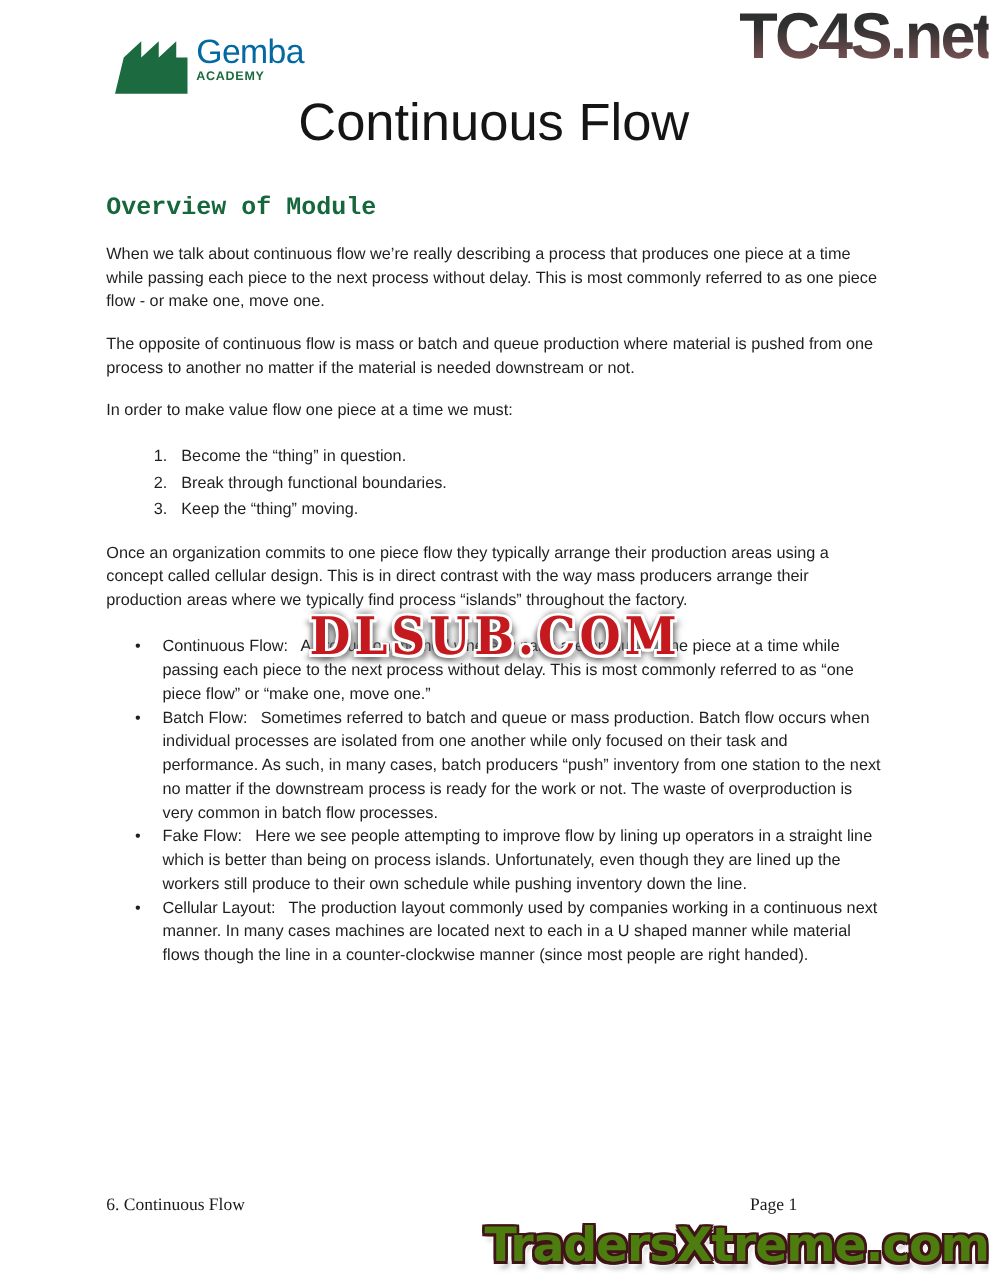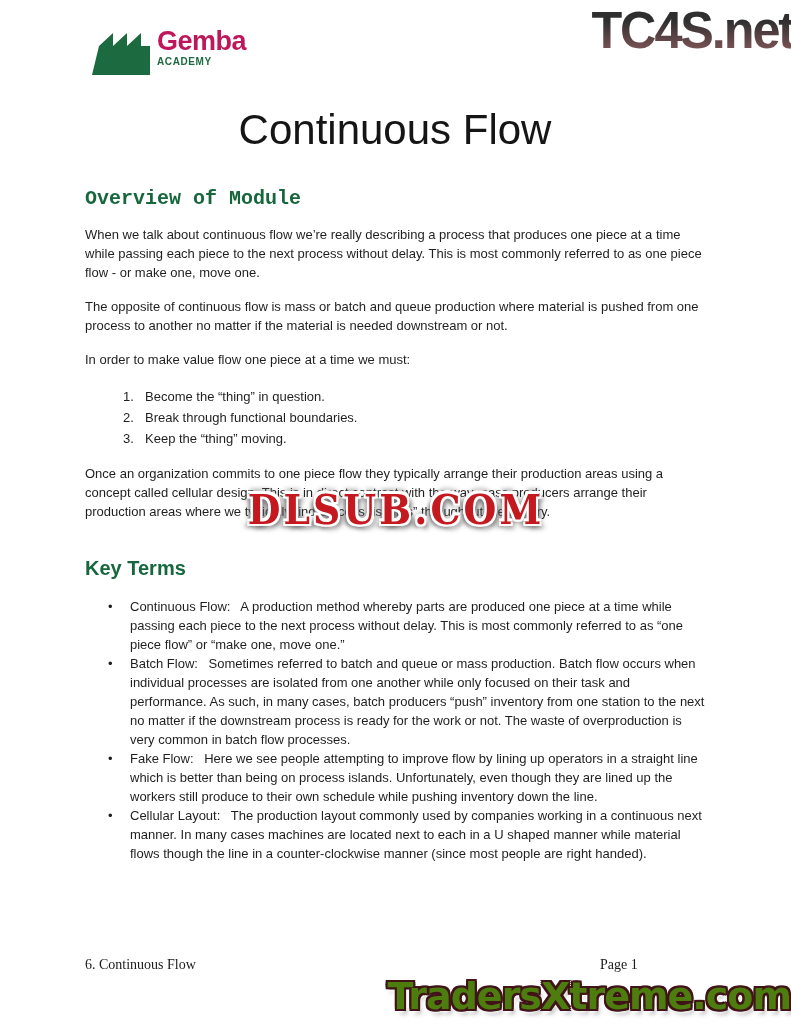--- a/index.html
+++ b/index.html
@@ -13,21 +13,21 @@
     color:#1f1f1f;
   }
   
   .logo {
     position:absolute; top:28px; left:90px;
     display:flex; align-items:flex-start; gap:5px;
   }
   .logo svg { display:block; margin-top:2px; }
   .logo-text { display:flex; flex-direction:column; line-height:1; }
   .logo-brand {
-    font-size:27px; font-weight:bold; color:#be185d; letter-spacing:-0.5px;
+    font-size:27px; font-weight:normal; color:#0369a1; letter-spacing:-0.5px;
   }
   .logo-sub {
     font-size:10px; font-weight:bold; color:#1c6b40; letter-spacing:0.6px; margin-top:2px;
   }
   
   .wm-top {
     position:absolute; top:0px; right:-2px;
     font-family:"Liberation Sans", sans-serif;
     font-weight:900; font-size:48px; letter-spacing:-2px;
     transform:scale(1.05,1.08); transform-origin:top right;
@@ -52,21 +52,21 @@
     font-size:38px; letter-spacing:-1px; white-space:nowrap;
     color:#4d7c0f;
     text-shadow:
       -2px 0 0 #401418, 2px 0 0 #401418, 0 -2px 0 #401418, 0 2px 0 #401418,
       -2px -2px 0 #401418, 2px 2px 0 #401418, -2px 2px 0 #401418, 2px -2px 0 #401418,
       -4px 0 3px rgba(255,255,255,0.95), 4px 0 3px rgba(255,255,255,0.95),
       0 4px 3px rgba(255,255,255,0.95), 0 -4px 3px rgba(255,255,255,0.95),
       3px 5px 4px rgba(150,150,150,0.7);
   }
   
-  .content { padding:104px 86px 0 85px; }
+  .content { padding:72px 86px 0 85px; }
   h1.doc-title {
     font-size:42px; font-weight:400; color:#151515;
     text-align:center; line-height:52px; letter-spacing:0;
   }
   h2.green-head {
     font-size:20px; font-weight:bold; color:#17673c; line-height:22px;
   }
   .head-overview { margin-top:32px;font-family:Liberation Mono, monospace; }
   .head-keyterms { margin-top:36px; }
   p.body-p { font-size:13px; line-height:19px; margin-top:15px; }
@@ -121,21 +121,20 @@
         <span>Break through functional boundaries.</span>
       </li>
       <li>
         <span class="num">3.</span>
         <span>Keep the “thing” moving.</span>
       </li>
     </ol>
 
     <p class="body-p">Once an organization commits to one piece flow they typically arrange their production areas using a concept called cellular design.  This is in direct contrast with the way mass producers arrange their production areas where we typically find process “islands” throughout the factory.</p>
 
-    <h2 class="green-head head-keyterms">Key Terms</h2>
 
     <ul class="term-list">
       <li>
         <span class="dot">•</span>
         <span class="term">Continuous Flow:</span>
         <span class="def">A production method whereby parts are produced one piece at a time while passing each piece to the next process without delay.  This is most commonly referred to as “one piece flow” or “make one, move one.”</span>
       </li>
       <li>
         <span class="dot">•</span>
         <span class="term">Batch Flow:</span>

